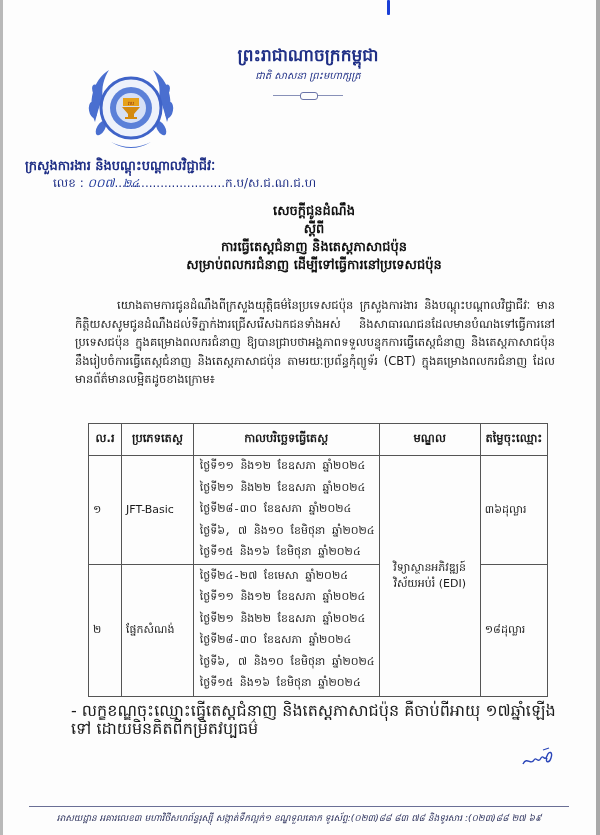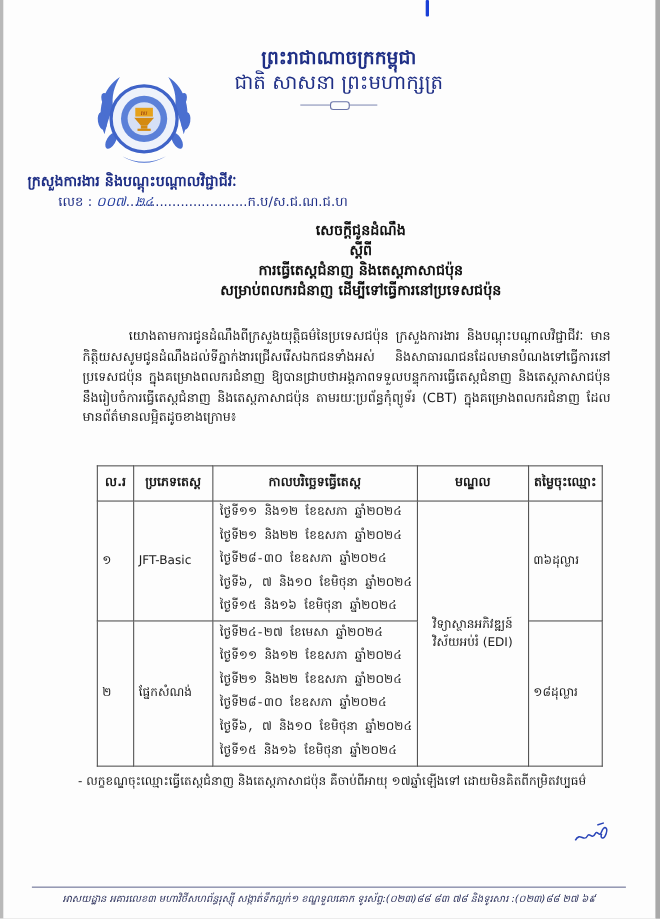--- a/index.html
+++ b/index.html
@@ -15,22 +15,22 @@
   }
   .top-mark {
     position: absolute; left: 384px; top: 0; width: 3px; height: 15px;
     background: #1a3fd6; border-radius: 1px;
   }
   
   .kingdom {
     position: absolute; left: 200px; top: 44px; width: 210px; text-align: center;
     color: #1f2f86;
   }
-  .kingdom .k1 { font-size: 17px; font-weight: bold; line-height: 22px; font-family: Liberation Mono, monospace; }
-  .kingdom .k2 { font-size: 18px; line-height: 20px; }
+  .kingdom .k1 { font-size: 17px; font-weight: bold; line-height: 22px; }
+  .kingdom .k2 { font-size: 10px; line-height: 20px; font-style: italic; }
   .kingdom .orn {
     margin: 6px auto 0; width: 70px; height: 6px; position: relative;
   }
   .kingdom .orn::before {
     content: ""; position: absolute; left: 0; right: 0; top: 3px; border-top: 1px solid #8891b8;
   }
   .kingdom .orn::after {
     content: ""; position: absolute; left: 27px; top: 0; width: 16px; height: 6px;
     border: 1px solid #6a74a8; border-radius: 3px; background: #fdfdfd;
   }
@@ -45,21 +45,21 @@
     position: absolute; left: 50px; top: 175px; color: #1f2f86; font-size: 12px; line-height: 16px;
     white-space: nowrap;
   }
   .refno .dots { letter-spacing: 0; color: #1f2f86; }
   .refno .hand { font-style: italic; color: #203a9c; font-family: Liberation Mono, monospace; }
   .hand-sub {
     position: absolute; left: 120px; top: 176px; font-size: 11px; font-style: italic; color: #203a9c;
   }
   
   .title {
-    position: absolute; left: 150px; top: 202px; width: 350px; text-align: center; color: #111;
+    position: absolute; left: 136px; top: 202px; width: 350px; text-align: center; color: #111;
     font-weight: bold; font-size: 13px; line-height: 18px;
   }
   
   .para {
     position: absolute; left: 72px; top: 296px; width: 480px; color: #1a1a1a;
     font-size: 11.5px; line-height: 18.6px; text-align: justify;
   }
   .para .indent { display: inline-block; width: 42px; }
   
   table.sched {
@@ -73,21 +73,21 @@
   table.sched td.no { width: 25px; }
   table.sched td.type { width: 68px; margin-left: 16px; }
   table.sched td.period { width: 162px; padding-left: 6px; font-family: Liberation Mono, monospace; }
   table.sched td.venue { width: 102px; text-align: center; }
   table.sched td.fee { width: 61px; }
   td.period div { line-height: 21.5px; white-space: nowrap; }
   tr.r1 td { height: 107px; }
   tr.r2 td { height: 131px; }
   .note {
     position: absolute; left: 68px; top: 702px; width: 488px; color: #1a1a1a;
-    font-size: 11px; line-height: 18px;
+    font-size: 16px; line-height: 18px;
   }
   .signature { position: absolute; left: 518px; top: 744px; width: 34px; height: 26px; }
   .footer-line {
     position: absolute; left: 26px; top: 806px; width: 540px; border-top: 1px solid #6a6f95;
   }
   .footer {
     position: absolute; left: 26px; top: 811px; width: 540px; text-align: center;
     color: #2a2f5a; font-size: 9px; font-style: italic; white-space: nowrap; line-height: 14px;
   }
   .right-strip { position: absolute; right: 0; top: 0; width: 4px; height: 835px; background: #a9a9a9; }

